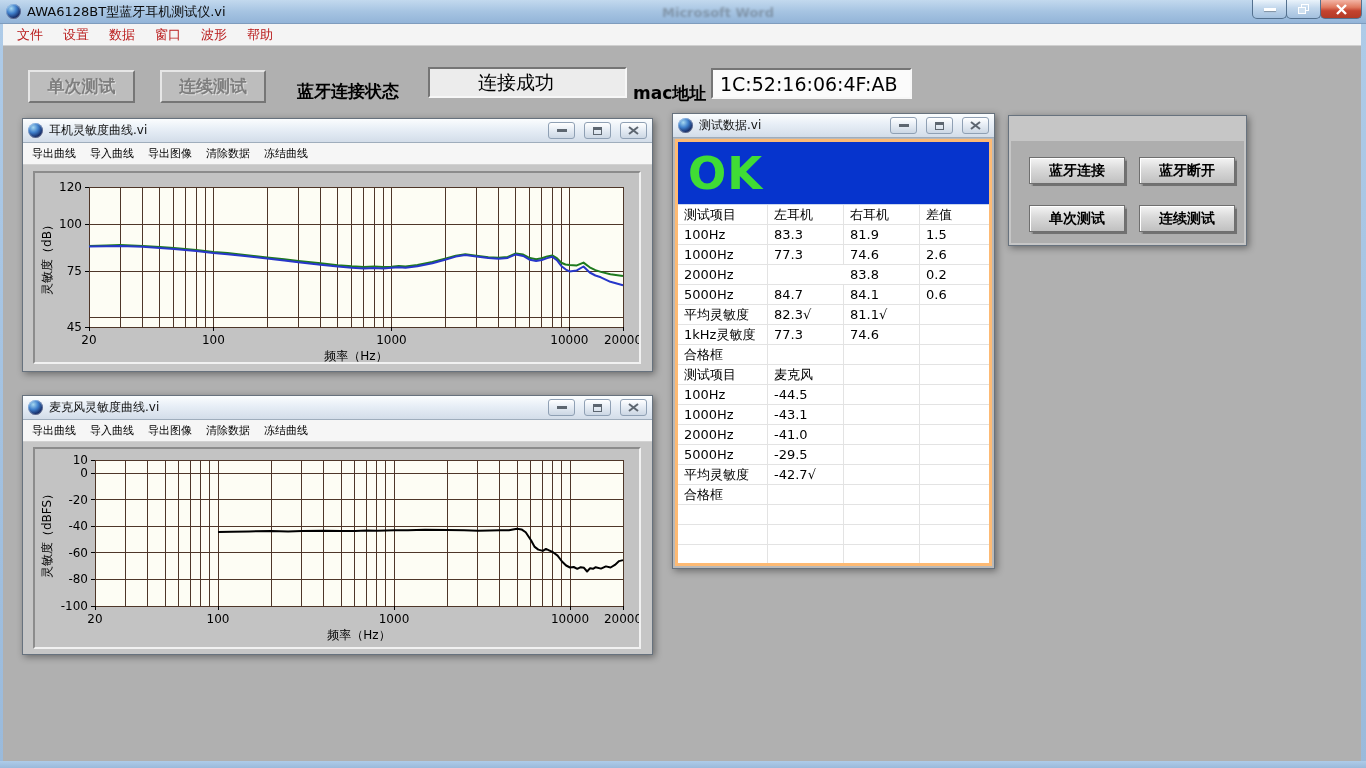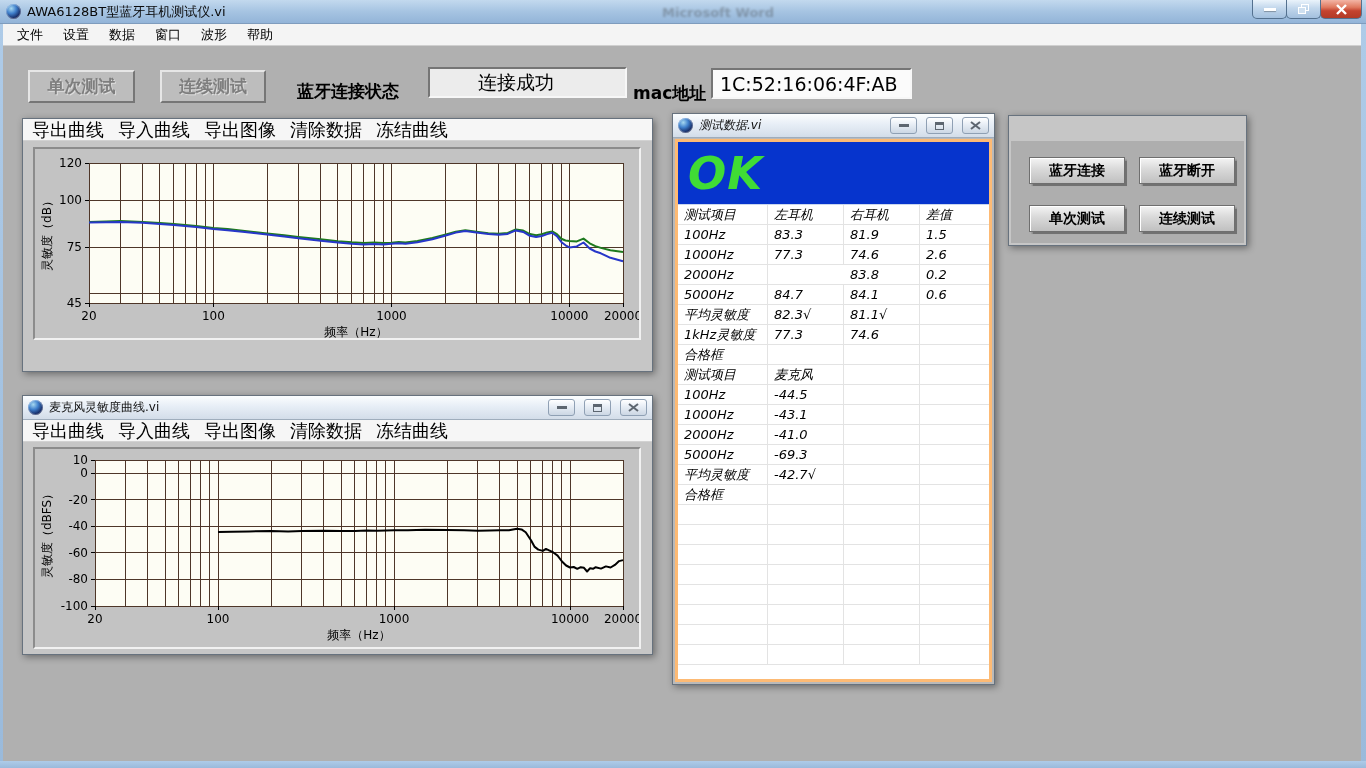--- a/index.html
+++ b/index.html
@@ -13,21 +13,21 @@
   .aero-title{font-size:13px;color:#0a0a0a;}
   .ghost-title{position:absolute;left:662px;top:5px;font-size:13px;font-weight:700;color:#3a3a3a;
     opacity:.32;filter:blur(1.1px);}
   .caption-group{position:absolute;right:4px;top:0;display:flex;}
   .main-cap{height:19px;border:1px solid #54718f;border-top:none;display:flex;align-items:center;
     justify-content:center;border-radius:0 0 5px 5px;margin-left:-1px;}
   .main-cap.min,.main-cap.max{width:35px;background:linear-gradient(#eaf3fb,#c2d7ec 45%,#a3c0de);}
   .main-cap.close{width:42px;background:linear-gradient(#f3b5a5,#e07a60 40%,#c44430 60%,#b23a26);}
   .menu-strip{position:absolute;left:3px;top:24px;width:1360px;height:22px;background:#f4f4f4;
     border-bottom:1px solid #cfcfcf;display:flex;align-items:center;padding:0 4px;}
-  .menu-item{font-size:13px;color:#000000;padding:2px 10px;cursor:default;}
+  .menu-item{font-size:13px;color:#b91c1c;padding:2px 10px;cursor:default;}
   .client{position:absolute;left:3px;top:46px;width:1358px;height:716px;background:#b0b0b0;}
   .frame-edge{position:absolute;background:linear-gradient(#aecbe8,#9abadb);}
   
   .tb-btn{position:absolute;height:33px;background:#bdbdbd;color:#7e7e7e;font-size:17px;font-weight:700;
     border-top:2px solid #e6e6e6;border-left:2px solid #e6e6e6;border-right:2px solid #767676;
     border-bottom:2px solid #767676;display:flex;align-items:center;justify-content:center;
     text-shadow:1px 1px 0 #dedede;}
   .tb-label{position:absolute;font-size:17px;font-weight:600;color:#000;text-align:right;}
   .tb-field{position:absolute;height:31px;border-top:2px solid #757575;border-left:2px solid #757575;
     border-bottom:2px solid #f7f7f7;border-right:2px solid #f7f7f7;font-size:19px;color:#000;
@@ -41,21 +41,21 @@
   .vi-icon{width:15px;height:15px;border-radius:50%;flex:0 0 auto;
     background:radial-gradient(circle at 35% 30%,#a6d8f0 0%,#4080cc 35%,#13265f 70%,#050c26 100%);
     box-shadow:inset 0 0 0 1px rgba(255,255,255,.3);}
   .cap-btn{width:27px;height:17px;border:1px solid #8fa0b4;border-radius:3px;margin-left:3px;
     background:linear-gradient(#ffffff,#e9eff6 40%,#ccd7e4);display:flex;align-items:center;
     justify-content:center;flex:0 0 auto;}
   .glyph-min{width:10px;height:3px;background:#5d6670;}
   .glyph-restore{width:9px;height:8px;border:1px solid #5d6670;border-top:3px solid #5d6670;}
   .win-menubar{height:22px;background:#f6f6f6;border-bottom:1px solid #d2d2d2;display:flex;
     align-items:center;padding:0 4px;}
-  .win-menu-item{font-size:18px;color:#000;padding:2px 9px 2px 5px;}
+  .win-menu-item{font-size:11px;color:#000;padding:2px 9px 2px 5px;}
   .win-client{position:relative;width:100%;}
   .chart-panel{position:absolute;background:#c3c3c3;
     border-top:2px solid #8c8c8c;border-left:2px solid #8c8c8c;
     border-bottom:2px solid #f1f1f1;border-right:2px solid #f1f1f1;}
   
   .dw-client{position:absolute;left:2px;top:25px;right:2px;bottom:2px;background:#fdba74;
     display:flex;flex-direction:column;padding:3px;}
   .ok-banner{height:62px;display:flex;align-items:center;padding:0 10px;flex:0 0 auto;}
   .ok-text{font-size:45px;font-weight:600;letter-spacing:1px;line-height:1;}
   .dt-table{flex:1;background:#fff;overflow:hidden;border-top:1px solid #c9d6ee;}
@@ -111,20 +111,36 @@
   <div class="frame-edge" style="left:0;bottom:0;width:1366px;height:7px;"></div>
 
   <button class="tb-btn" style="left:28px;top:70px;width:107px;">单次测试</button>
   <button class="tb-btn" style="left:160px;top:70px;width:106px;">连续测试</button>
   <div class="tb-label" style="left:297px;top:80px;">蓝牙连接状态</div>
   <div class="tb-field" style="left:428px;top:67px;width:199px;background:#ececec;padding-left:48px;">连接成功</div>
   <div class="tb-label" style="left:633px;top:82px;">mac地址</div>
   <div class="tb-field" style="left:711px;top:68px;width:201px;background:#fbfbfb;">1C:52:16:06:4F:AB</div>
 
   <div class="win" style="left:22px;top:118px;width:631px;height:254px;">
+    <div class="win-titlebar">
+      <div class="vi-icon"></div>
+      <div class="win-title">耳机灵敏度曲线.vi</div>
+      <div class="cap-btn">
+          <div class="glyph-min"></div>
+        </div>
+      <div class="cap-btn">
+          <div class="glyph-restore"></div>
+        </div>
+      <div class="cap-btn">
+        <svg width="11" height="9">
+          <line x1="1" y1="1" x2="10" y2="8" stroke="#5d6670" stroke-width="2"></line>
+          <line x1="10" y1="1" x2="1" y2="8" stroke="#5d6670" stroke-width="2"></line>
+        </svg>
+      </div>
+    </div>
     <div class="win-menubar">
         <span class="win-menu-item">导出曲线</span>
         <span class="win-menu-item">导入曲线</span>
         <span class="win-menu-item">导出图像</span>
         <span class="win-menu-item">清除数据</span>
         <span class="win-menu-item">冻结曲线</span>
       </div>
     <div class="win-client">
       <div class="chart-panel" style="left:10px;top:6px;width:608px;height:193px;">
         <div id="chart-headphone"><svg width="604" height="189">
@@ -275,21 +291,21 @@
               <text x="53" y="134.45454545454547" font-size="12" fill="#000" text-anchor="end">-80</text>
               <line x1="56" y1="157" x2="60" y2="157" stroke="#000" stroke-width="1" shape-rendering="crispEdges"></line>
               <text x="53" y="161" font-size="12" fill="#000" text-anchor="end">-100</text>
               <text x="324" y="190" font-size="12" fill="#000" text-anchor="middle">频率（Hz）</text>
               <text x="16" y="84" font-size="12" fill="#000" text-anchor="middle" transform="rotate(-90 16 84)">灵敏度（dBFS）</text>
             </svg></div>
       </div>
     </div>
   </div>
 
-  <div class="win" style="left:672px;top:113px;width:323px;height:572px;background:#b9b9b9;font-style:italic;">
+  <div class="win" style="left:672px;top:113px;width:323px;height:456px;background:#b9b9b9;">
     <div class="win-titlebar">
       <div class="vi-icon"></div>
       <div class="win-title">测试数据.vi</div>
       <div class="cap-btn">
           <div class="glyph-min"></div>
         </div>
       <div class="cap-btn">
           <div class="glyph-restore"></div>
         </div>
       <div class="cap-btn">
@@ -371,21 +387,21 @@
             <div class="dt-cell" style="width: 75px;"></div>
           </div>
           <div class="dt-row">
             <div class="dt-cell" style="width: 90px;">2000Hz</div>
             <div class="dt-cell" style="width: 76px;">-41.0</div>
             <div class="dt-cell" style="width: 76px;"></div>
             <div class="dt-cell" style="width: 75px;"></div>
           </div>
           <div class="dt-row">
             <div class="dt-cell" style="width: 90px;">5000Hz</div>
-            <div class="dt-cell" style="width: 76px;">-69.3</div>
+            <div class="dt-cell" style="width: 76px;">-29.5</div>
             <div class="dt-cell" style="width: 76px;"></div>
             <div class="dt-cell" style="width: 75px;"></div>
           </div>
           <div class="dt-row">
             <div class="dt-cell" style="width: 90px;">平均灵敏度</div>
             <div class="dt-cell" style="width: 76px;">-42.7√</div>
             <div class="dt-cell" style="width: 76px;"></div>
             <div class="dt-cell" style="width: 75px;"></div>
           </div>
           <div class="dt-row">

